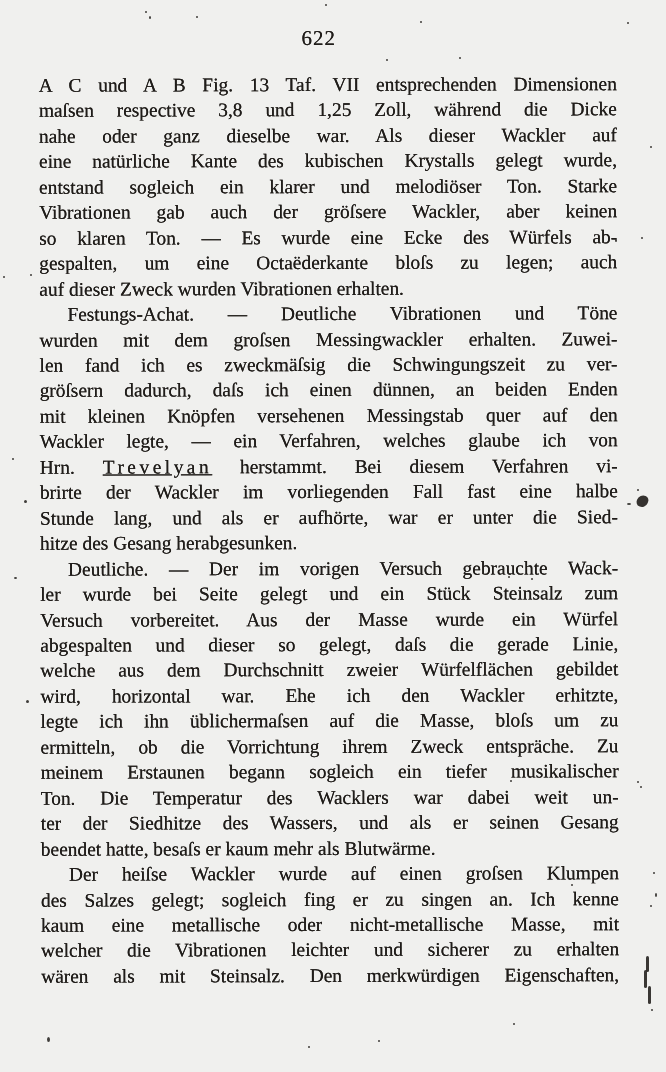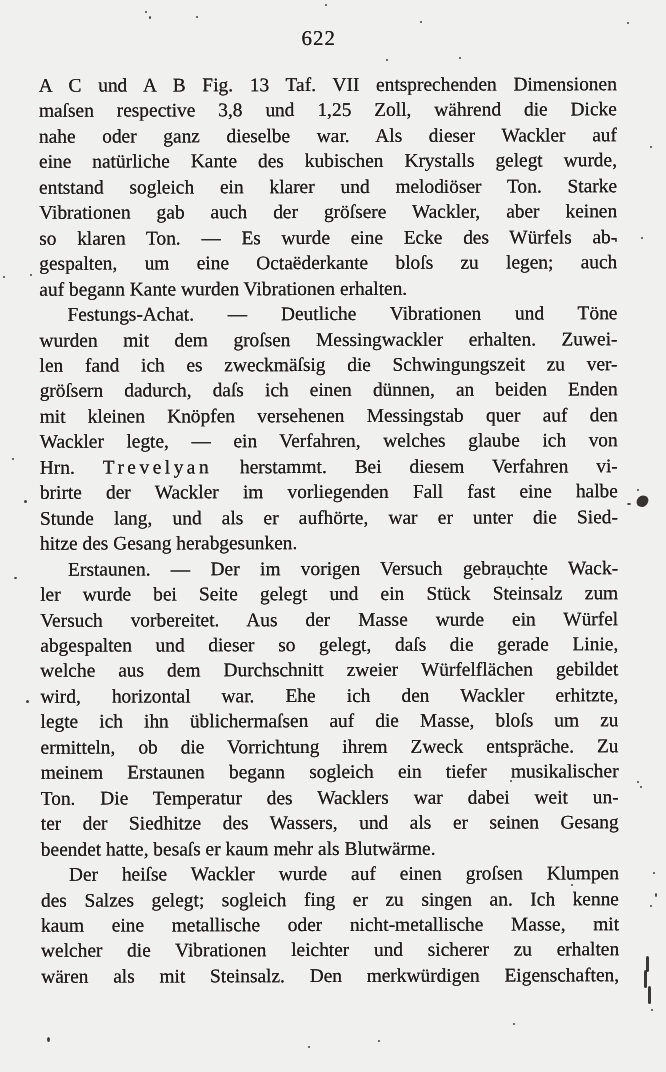--- a/index.html
+++ b/index.html
@@ -25,21 +25,21 @@
     position: absolute;
     top: 72px; left: 40px; width: 578px;
     font-size: 19.4px;
     line-height: 25.45px;
     text-shadow: 0 0 0.6px currentColor;
   }
   .line { text-align: justify; text-justify: inter-word; white-space: normal; }
   .line.just { text-align-last: justify; }
   .line.indent { text-indent: 28px; }
   .it { }
-  .sp { letter-spacing: 3.5px; }
+  .sp { letter-spacing: 3.5px; text-decoration: underline; }
   .speck {
     position: absolute;
     border-radius: 50%;
     opacity: 0.85;
   }
   #smudge {
     position: absolute;
     border-radius: 60% 40% 55% 45%;
     transform: rotate(24deg);
     opacity: 0.9;
@@ -57,32 +57,32 @@
   <div id="page-number">622</div>
   <div id="text-block">
       <div class="line just"><span class="it">A C</span><span> und </span><span class="it">A B</span><span> Fig. 13 Taf. VII entsprechenden Dimensionen</span></div>
       <div class="line just"><span>maſsen respective 3,8 und 1,25 Zoll, während die Dicke</span></div>
       <div class="line just"><span>nahe oder ganz dieselbe war. Als dieser Wackler auf</span></div>
       <div class="line just"><span>eine natürliche Kante des kubischen Krystalls gelegt wurde,</span></div>
       <div class="line just"><span>entstand sogleich ein klarer und melodiöser Ton. Starke</span></div>
       <div class="line just"><span>Vibrationen gab auch der gröſsere Wackler, aber keinen</span></div>
       <div class="line just"><span>so klaren Ton. — Es wurde eine Ecke des Würfels ab-</span></div>
       <div class="line just"><span>gespalten, um eine Octaëderkante bloſs zu legen; auch</span></div>
-      <div class="line"><span>auf begann Kante wurden Vibrationen erhalten.</span></div>
+      <div class="line"><span>auf dieser Zweck wurden Vibrationen erhalten.</span></div>
       <div class="line indent just"><span class="it">Festungs-Achat.</span><span> — Deutliche Vibrationen und Töne</span></div>
       <div class="line just"><span>wurden mit dem groſsen Messingwackler erhalten. Zuwei-</span></div>
       <div class="line just"><span>len fand ich es zweckmäſsig die Schwingungszeit zu ver-</span></div>
       <div class="line just"><span>gröſsern dadurch, daſs ich einen dünnen, an beiden Enden</span></div>
       <div class="line just"><span>mit kleinen Knöpfen versehenen Messingstab quer auf den</span></div>
       <div class="line just"><span>Wackler legte, — ein Verfahren, welches glaube ich von</span></div>
       <div class="line just"><span>Hrn. </span><span class="sp">Trevelyan</span><span> herstammt. Bei diesem Verfahren vi-</span></div>
       <div class="line just"><span>brirte der Wackler im vorliegenden Fall fast eine halbe</span></div>
       <div class="line just"><span>Stunde lang, und als er aufhörte, war er unter die Sied-</span></div>
       <div class="line"><span>hitze des Gesang herabgesunken.</span></div>
-      <div class="line indent just"><span class="it">Erstaunen.</span><span> — Der im vorigen Versuch gebrauchte Wack-</span></div>
+      <div class="line indent just"><span class="it">Deutliche.</span><span> — Der im vorigen Versuch gebrauchte Wack-</span></div>
       <div class="line just"><span>ler wurde bei Seite gelegt und ein Stück Steinsalz zum</span></div>
       <div class="line just"><span>Versuch vorbereitet. Aus der Masse wurde ein Würfel</span></div>
       <div class="line just"><span>abgespalten und dieser so gelegt, daſs die gerade Linie,</span></div>
       <div class="line just"><span>welche aus dem Durchschnitt zweier Würfelflächen gebildet</span></div>
       <div class="line just"><span>wird, horizontal war. Ehe ich den Wackler erhitzte,</span></div>
       <div class="line just"><span>legte ich ihn üblichermaſsen auf die Masse, bloſs um zu</span></div>
       <div class="line just"><span>ermitteln, ob die Vorrichtung ihrem Zweck entspräche. Zu</span></div>
       <div class="line just"><span>meinem Erstaunen begann sogleich ein tiefer musikalischer</span></div>
       <div class="line just"><span>Ton. Die Temperatur des Wacklers war dabei weit un-</span></div>
       <div class="line just"><span>ter der Siedhitze des Wassers, und als er seinen Gesang</span></div>

